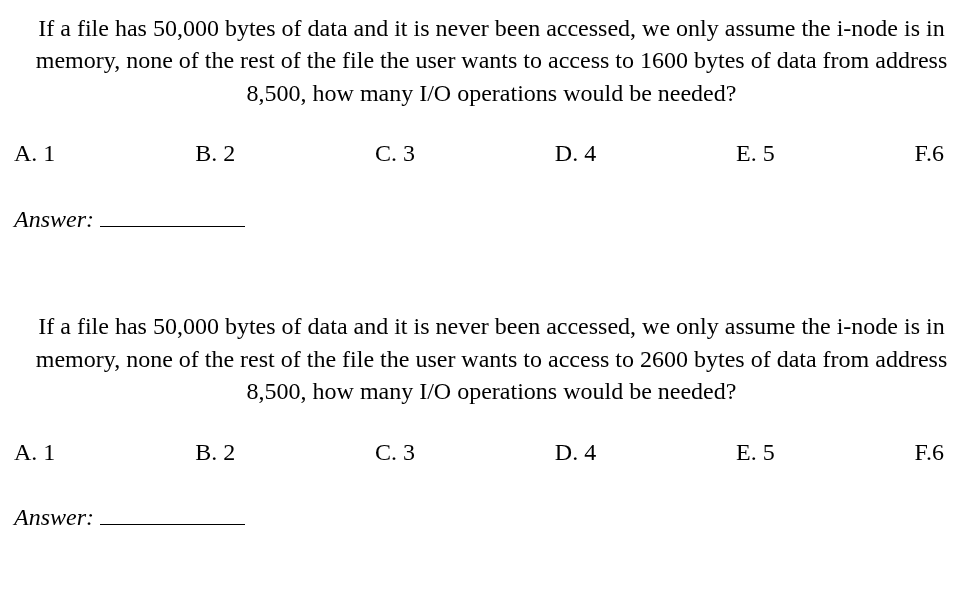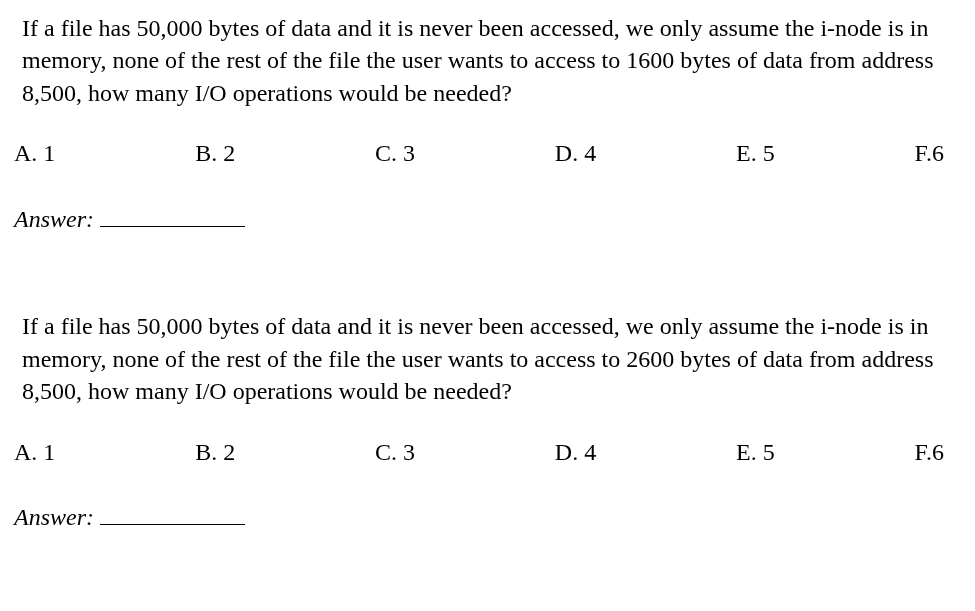--- a/index.html
+++ b/index.html
@@ -9,21 +9,21 @@
       height: 611px;
       box-sizing: border-box;
       font-family: "Times New Roman", Times, serif;
       font-size: 24px;
       color: #000000;
       background: #ffffff;
       line-height: 1.35;
     }
     .question-text {
       margin: 0 0 28px 8px;
-      text-align: left;
+      text-align: center;
     }
     .options-row {
       display: flex;
       justify-content: space-between;
       width: 930px;
       margin: 0 14px 30px 0;
     }
     .option {
       white-space: nowrap;
     }

